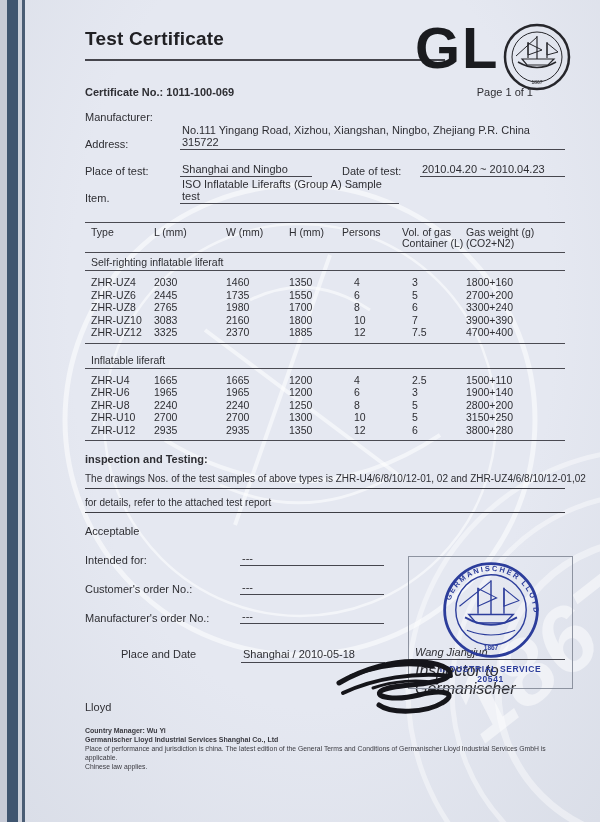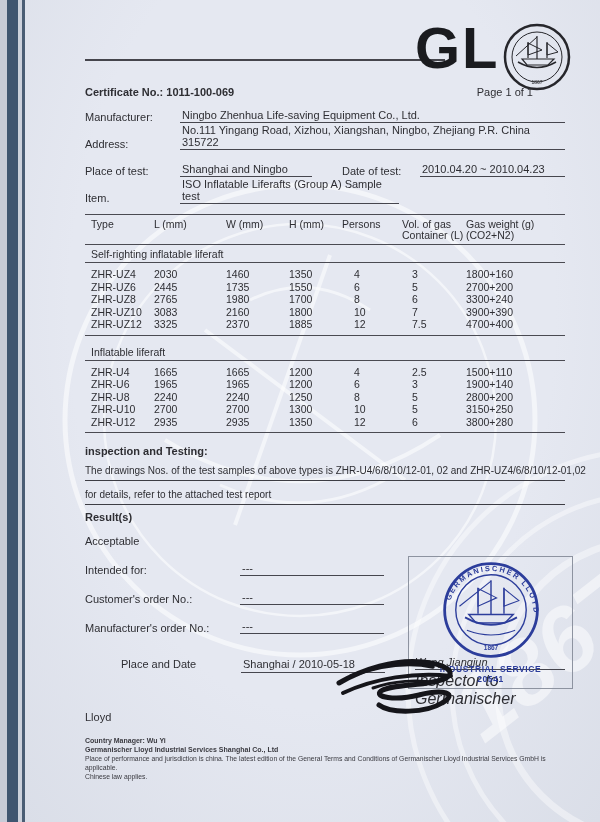--- a/index.html
+++ b/index.html
@@ -34,21 +34,21 @@
   .frow:last-child{margin-bottom:0;}
   .flabel{width:95px;flex:none;}
   .fval{border-bottom:1px solid #46464e;padding:0 2px 1px 2px;}
   .grow{flex:1;}
   .w130{width:128px;flex:none;}
   .w215{width:215px;flex:none;}
   .gap30{width:30px;flex:none;}
   .dlabel{width:78px;flex:none;}
 
   
-  .spec-table{margin-top:10px;border-top:1.5px solid #4a4a52;font-size:10.5px;}
+  .spec-table{margin-top:18px;border-top:1.5px solid #4a4a52;font-size:10.5px;}
   .thead{display:grid;grid-template-columns:63px 72px 63px 53px 60px 64px 1fr;
     padding:4px 0 3px 6px;border-bottom:1.5px solid #4a4a52;line-height:10px;}
   .thead .hcell div{line-height:11px;}
   .tsection + .tsection{margin-top:7px;}
   .tsection-name{padding:3px 0 2px 6px;border-bottom:1.5px solid #4a4a52;line-height:12px;}
   .tsection-rows{padding:5px 0 4px 6px;border-bottom:1.5px solid #4a4a52;}
   .trow{display:grid;grid-template-columns:63px 72px 63px 53px 60px 64px 1fr;line-height:12.5px;}
   .trow .tcell:nth-child(5){padding-left:12px;}
   .trow .tcell:nth-child(6){padding-left:10px;}
 
@@ -110,20 +110,21 @@
   </svg>
 
   <div class="edge edge-a"></div>
   <div class="edge edge-b"></div>
   <div class="edge edge-c"></div>
   <div class="edge edge-d"></div>
 
   <div class="content">
 
     <div class="header">
+      <div class="title">Test Certificate</div>
       <div class="title-rule"></div>
       <div class="logo">
         <span class="logo-text">GL</span>
         <svg class="logo-seal" width="70" height="70" viewBox="0 0 70 70">
           <g fill="none" stroke="#26262b">
             <circle cx="35" cy="35" r="32" stroke-width="2.5"></circle>
             <circle cx="35" cy="35" r="25" stroke-width="1"></circle>
             <path d="M16 40 q19 11 38 0" stroke-width="1.5"></path>
             <path d="M20 37 L52 37 L46 43 L25 43 Z" stroke-width="1.2"></path>
             <path d="M35 14 L35 37 M26 20 L26 36 M45 20 L45 36" stroke-width="1.2"></path>
@@ -135,21 +136,20 @@
       <div class="cert-row">
         <span class="cert-no">Certificate No.: 1011-100-069</span>
         <span class="page-ind">Page 1 of 1</span>
       </div>
     </div>
 
 
     <div class="fields">
       <div class="frow">
         <span class="flabel">Manufacturer:</span>
-        <span class="fval grow">Ningbo Zhenhua Life-saving Equipment Co., Ltd.</span>
       </div>
       <div class="frow">
         <span class="flabel">Address:</span>
         <span class="fval grow">No.111 Yingang Road, Xizhou, Xiangshan, Ningbo, Zhejiang P.R. China 315722</span>
       </div>
       <div class="frow">
         <span class="flabel">Place of test:</span>
         <span class="fval w130">Shanghai and Ningbo</span>
         <span class="gap30"></span>
         <span class="dlabel">Date of test:</span>
@@ -289,21 +289,20 @@
       </div>
     </div>
 
     <div class="inspection">
       <div class="insp-head">inspection and Testing:</div>
       <div class="insp-line">The drawings Nos. of the test samples of above types is ZHR-U4/6/8/10/12-01, 02 and ZHR-UZ4/6/8/10/12-01,02</div>
       <div class="insp-line">for details, refer to the attached test report</div>
     </div>
 
     <div class="results">
-      <div class="res-head">Result(s)</div>
       <div class="res-val">Acceptable</div>
       <div class="rrow">
         <span class="rlabel">Intended for:</span>
         <span class="rval">---</span>
       </div>
       <div class="rrow">
         <span class="rlabel">Customer's order No.:</span>
         <span class="rval">---</span>
       </div>
       <div class="rrow">

